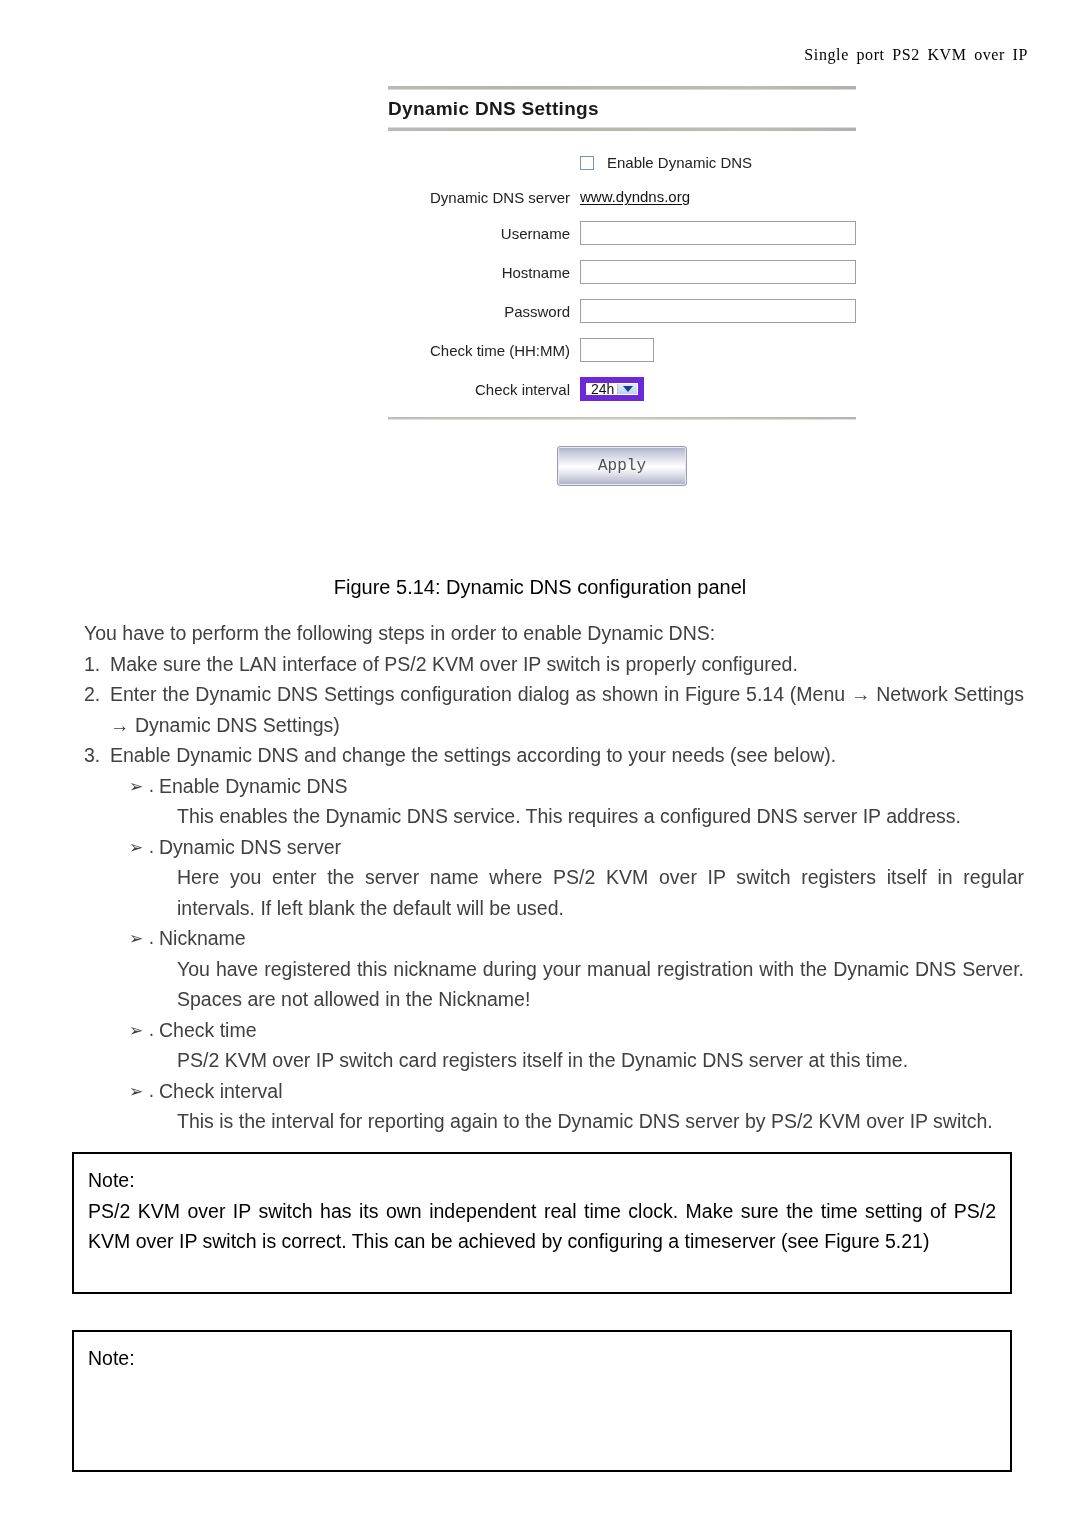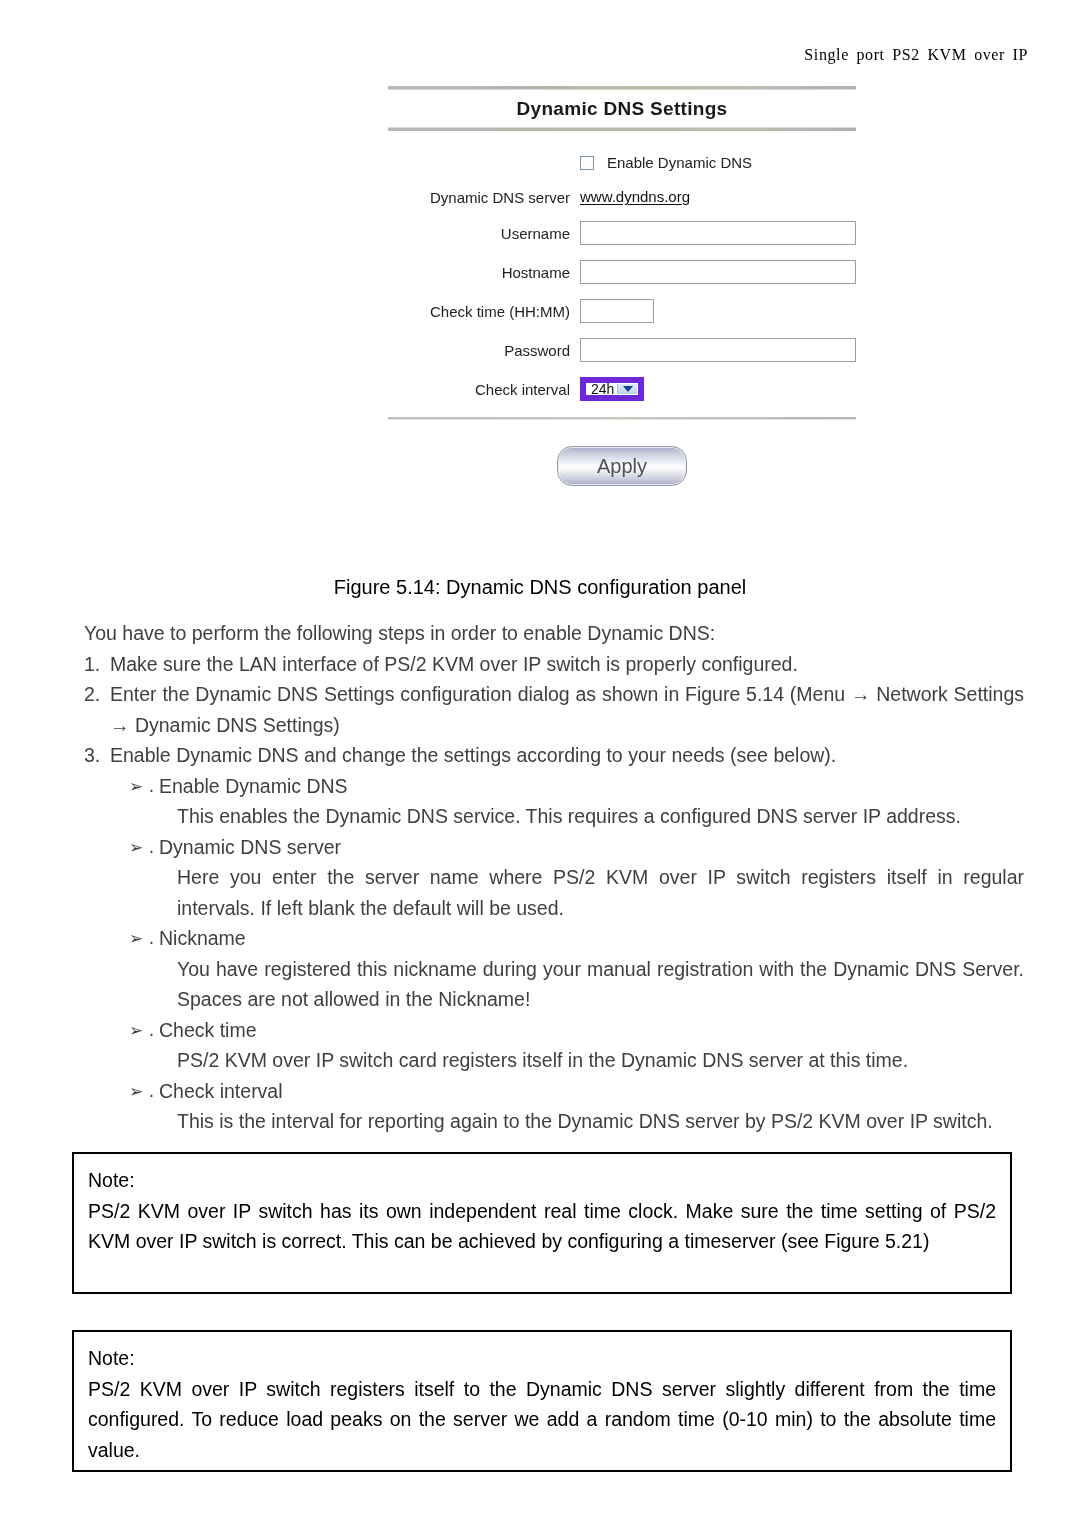--- a/index.html
+++ b/index.html
@@ -35,21 +35,21 @@
     left: 388px;
     top: 86px;
     width: 468px;
   }
   .panel-rule {
     height: 3px;
     background: linear-gradient(to right,#b9b9b7 0%, #b4b6ad 30%, #b9bba8 55%, #bdbdb4 78%, #b0b0ae 100%);
     border-bottom: 1px solid #d8d8d0;
   }
   .panel-title {
-    text-align: center;
+    text-align: left;
     font-size: 19px;
     font-weight: bold;
     letter-spacing: 0.3px;
     padding: 8px 0 7px 0;
     color: #1a1a1a;
   }
   .panel-rule-bottom {
     height: 3px;
     background: linear-gradient(to right,#b9b9b7 0%, #b4b6ad 30%, #b9bba8 55%, #bdbdb4 78%, #b0b0ae 100%);
     border-top: 1px solid #dcdcd4;
@@ -150,27 +150,27 @@
   .apply-wrap {
     text-align: center;
     padding-top: 26px;
   }
   .apply-btn {
     display: inline-block;
     width: 128px;
     height: 38px;
     line-height: 38px;
     border: 1px solid #9b9bb0;
-    border-radius: 15px;
+    border-radius: 3px;
     background: linear-gradient(to bottom,#a9adc8 0%, #c9ccdd 16%, #f3f4f8 44%, #ffffff 52%, #e4e5ec 70%, #c3c5d6 88%, #a9adc8 100%);
-    font-size: 20px;
+    font-size: 16px;
     color: #4e5254;
     text-align: center;
     box-shadow: inset 0 0 0 1px #e9eaf1;
-    font-family: Liberation Sans, sans-serif;
+    font-family: Liberation Mono, monospace;
   }
 
   
   .fig-caption {
     position: absolute;
     top: 576px;
     left: 0;
     width: 1080px;
     text-align: center;
     font-size: 20px;
@@ -257,30 +257,30 @@
     </div>
 
     <div class="frow">
       <div class="flabel">Hostname</div>
       <div class="fctrl">
           <input class="tbox" type="text" value="" style="">
         </div>
     </div>
 
     <div class="frow">
+      <div class="flabel">Password</div>
+      <div class="fctrl">
+          <input class="tbox" type="text" value="" style="">
+        </div>
+    </div>
+
+    <div class="frow">
       <div class="flabel">Check time (HH:MM)</div>
       <div class="fctrl">
           <input class="tbox small" type="text" value="" style="">
-        </div>
-    </div>
-
-    <div class="frow">
-      <div class="flabel">Password</div>
-      <div class="fctrl">
-          <input class="tbox" type="text" value="" style="">
         </div>
     </div>
 
     <div class="frow">
       <div class="flabel">Check interval</div>
       <div class="fctrl">
         <div class="selbox">
           <span class="selval">24h</span>
           <span class="arrowbtn">
               <span class="chev"></span>
@@ -354,14 +354,13 @@
   </div>
 </div>
 
 <div class="note" id="note1">
   <div class="nlabel">Note:</div>
   <div class="ntext">PS/2 KVM over IP switch has its own independent real time clock. Make sure the time setting of PS/2 KVM over IP switch is correct. This can be achieved by configuring a timeserver (see Figure 5.21)</div>
 </div>
 
 <div class="note" id="note2">
   <div class="nlabel">Note:</div>
-  <div class="ntext">PS/2 KVM over IP switch registers itself to the Dynamic DNS server slightly different from the time configured. To reduce load peaks on the server we add a random time (0-10 min) to the absolute time value.</div>
 </div>
 
 </body></html>

